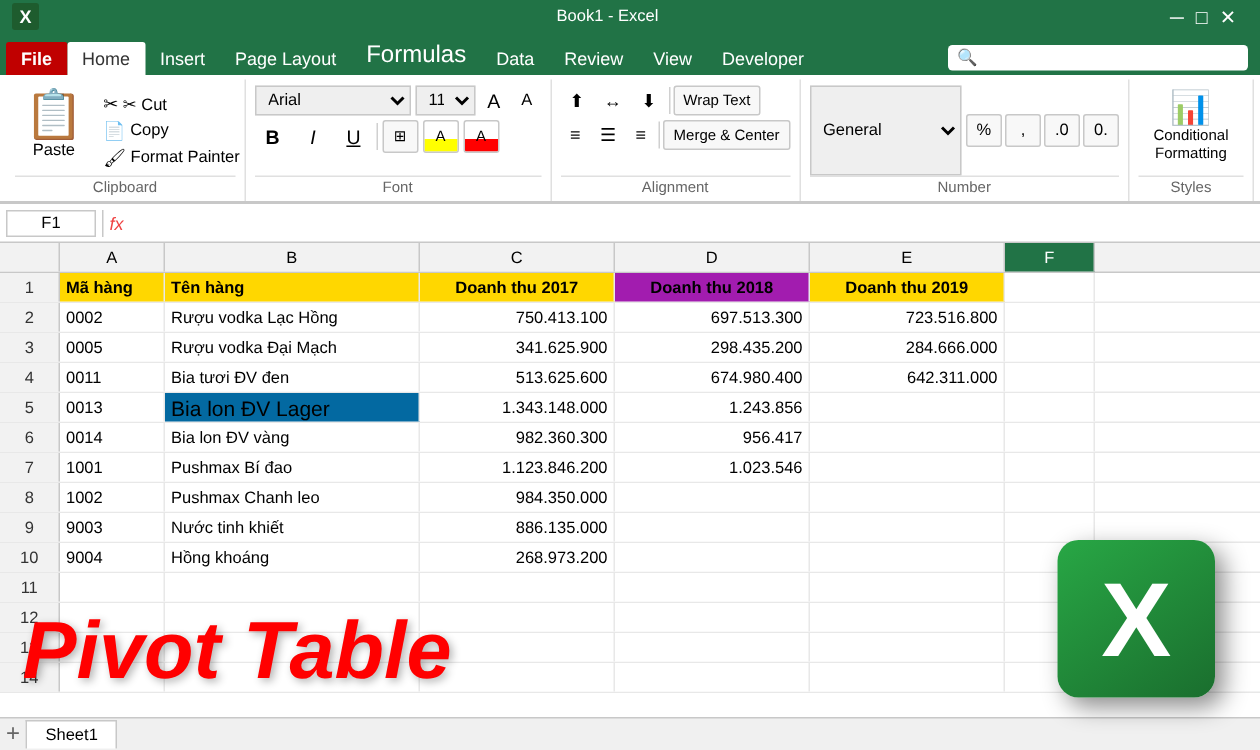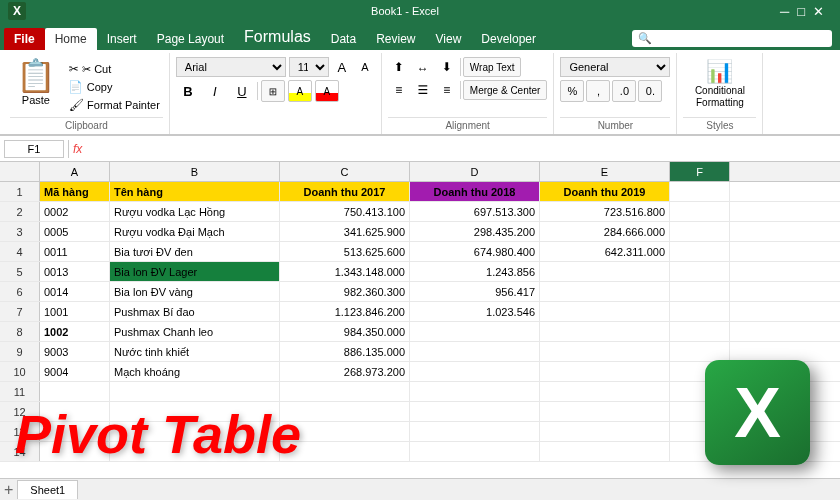--- a/index.html
+++ b/index.html
@@ -81,20 +81,21 @@
         <div style="display:flex; gap:3px; align-items:center;">
           <button style="width:24px; height:22px; border:1px solid transparent; background:none; cursor:pointer; font-size:13px; font-weight:bold; border-radius:2px;">B</button>
           <button style="width:24px; height:22px; border:1px solid transparent; background:none; cursor:pointer; font-size:13px; font-style:italic; border-radius:2px;">I</button>
           <button style="width:24px; height:22px; border:1px solid transparent; background:none; cursor:pointer; font-size:13px; text-decoration:underline; border-radius:2px;">U</button>
           <div style="width:1px; height:18px; background:#d0d0d0;"></div>
           <button style="width:24px; height:22px; border:1px solid #c8c8c8; background:#f8f8f8; cursor:pointer; font-size:10px; border-radius:2px;">⊞</button>
           <button style="width:24px; height:22px; border:1px solid #c8c8c8; background:linear-gradient(to bottom, #fff 60%, #ffff00 60%); cursor:pointer; font-size:10px; border-radius:2px;">A</button>
           <button style="width:24px; height:22px; border:1px solid #c8c8c8; background:linear-gradient(to bottom, #fff 60%, #ff0000 60%); cursor:pointer; font-size:10px; border-radius:2px;">A</button>
         </div>
       </div>
+      <div style="font-size:10px; color:#666; text-align:center; padding-bottom:3px; border-top:1px solid #e0e0e0; padding-top:2px;">Font</div>
     </div>
 
     <div style="display:flex; flex-direction:column; padding:0 6px; border-right:1px solid #e0e0e0; min-width:160px;">
       <div style="display:flex; flex-direction:column; gap:3px; flex:1; padding-top:4px;">
         <div style="display:flex; gap:2px; align-items:center;">
           <button style="width:22px; height:20px; border:1px solid transparent; background:none; cursor:pointer; font-size:12px; border-radius:2px;">⬆</button>
           <button style="width:22px; height:20px; border:1px solid transparent; background:none; cursor:pointer; font-size:12px; border-radius:2px;">↔</button>
           <button style="width:22px; height:20px; border:1px solid transparent; background:none; cursor:pointer; font-size:12px; border-radius:2px;">⬇</button>
           <div style="width:1px; height:18px; background:#d0d0d0;"></div>
           <button style="padding:2px 6px; height:20px; border:1px solid #c8c8c8; background:#f8f8f8; cursor:pointer; font-size:10px; border-radius:2px; white-space:nowrap;">Wrap Text</button>
@@ -104,21 +105,21 @@
           <button style="width:22px; height:20px; border:1px solid transparent; background:none; cursor:pointer; font-size:12px; border-radius:2px;">☰</button>
           <button style="width:22px; height:20px; border:1px solid transparent; background:none; cursor:pointer; font-size:12px; border-radius:2px;">≡</button>
           <div style="width:1px; height:18px; background:#d0d0d0;"></div>
           <button style="padding:2px 6px; height:20px; border:1px solid #c8c8c8; background:#f8f8f8; cursor:pointer; font-size:10px; border-radius:2px; white-space:nowrap;">Merge &amp; Center</button>
         </div>
       </div>
       <div style="font-size:10px; color:#666; text-align:center; padding-bottom:3px; border-top:1px solid #e0e0e0; padding-top:2px;">Alignment</div>
     </div>
 
     <div style="display:flex; flex-direction:column; padding:0 6px; border-right:1px solid #e0e0e0; min-width:120px;">
-      <div style="display:flex; flex-direction:column; gap:3px; flex:1; padding-top:4px;">
+      <div style="display:flex; flex-direction:row; gap:3px; flex:1; padding-top:4px;">
         <select style="border:1px solid #c8c8c8; padding:2px 4px; font-size:11px; width:110px; cursor:pointer;">
           <option>General</option>
         </select>
         <div style="display:flex; gap:2px; align-items:center;">
           <button style="width:24px; height:22px; border:1px solid #c8c8c8; background:#f8f8f8; cursor:pointer; font-size:11px; border-radius:2px;">%</button>
           <button style="width:24px; height:22px; border:1px solid #c8c8c8; background:#f8f8f8; cursor:pointer; font-size:11px; border-radius:2px;">,</button>
           <button style="width:24px; height:22px; border:1px solid #c8c8c8; background:#f8f8f8; cursor:pointer; font-size:11px; border-radius:2px;">.0</button>
           <button style="width:24px; height:22px; border:1px solid #c8c8c8; background:#f8f8f8; cursor:pointer; font-size:11px; border-radius:2px;">0.</button>
         </div>
       </div>
@@ -189,21 +190,21 @@
     <div style="width:70px; border-right:1px solid #e8e8e8; display:flex; align-items:center; padding:0 4px; font-size:11px; background:#fff; font-weight:normal; overflow:hidden; white-space:nowrap; flex-shrink:0;">0011</div>
     <div style="width:170px; border-right:1px solid #e8e8e8; display:flex; align-items:center; padding:0 4px; font-size:11px; background:#fff; font-weight:normal; overflow:hidden; white-space:nowrap; flex-shrink:0;">Bia tươi ĐV đen</div>
     <div style="width:130px; border-right:1px solid #e8e8e8; display:flex; align-items:center; justify-content:flex-end; padding:0 4px; font-size:11px; background:#fff; font-weight:normal; overflow:hidden; white-space:nowrap; flex-shrink:0;">513.625.600</div>
     <div style="width:130px; border-right:1px solid #e8e8e8; display:flex; align-items:center; justify-content:flex-end; padding:0 4px; font-size:11px; background:#fff; font-weight:normal; overflow:hidden; white-space:nowrap; flex-shrink:0;">674.980.400</div>
     <div style="width:130px; border-right:1px solid #e8e8e8; display:flex; align-items:center; justify-content:flex-end; padding:0 4px; font-size:11px; background:#fff; font-weight:normal; overflow:hidden; white-space:nowrap; flex-shrink:0;">642.311.000</div>
     <div style="width:60px; border-right:1px solid #e8e8e8; display:flex; align-items:center; padding:0 4px; font-size:11px; background:#fff; flex-shrink:0;"></div>
   </div>
         <div style="display: flex; height: 20px; border-bottom: 1px solid rgb(232, 232, 232); flex-shrink: 0;">
     <div style="width:40px; flex-shrink:0; display:flex; align-items:center; justify-content:center; font-size:11px; color:#333; background:#f2f2f2; border-right:1px solid #c8c8c8;">5</div>
     <div style="width:70px; border-right:1px solid #e8e8e8; display:flex; align-items:center; padding:0 4px; font-size:11px; background:#fff; font-weight:normal; overflow:hidden; white-space:nowrap; flex-shrink:0;">0013</div>
-    <div style="width:170px; border-right:1px solid #e8e8e8; display:flex; align-items:center; padding:0 4px; font-size:11px; background:#15803d; font-weight:normal; overflow:hidden; white-space:nowrap; flex-shrink:0;">Bia lon ĐV Lager</div>
+    <div style="width:170px; border-right:1px solid #e8e8e8; display:flex; align-items:center; padding:0 4px; font-size:14px; background:#0369a1; font-weight:normal; overflow:hidden; white-space:nowrap; flex-shrink:0;">Bia lon ĐV Lager</div>
     <div style="width:130px; border-right:1px solid #e8e8e8; display:flex; align-items:center; justify-content:flex-end; padding:0 4px; font-size:11px; background:#fff; font-weight:normal; overflow:hidden; white-space:nowrap; flex-shrink:0;">1.343.148.000</div>
     <div style="width:130px; border-right:1px solid #e8e8e8; display:flex; align-items:center; justify-content:flex-end; padding:0 4px; font-size:11px; background:#fff; font-weight:normal; overflow:hidden; white-space:nowrap; flex-shrink:0;">1.243.856</div>
     <div style="width:130px; border-right:1px solid #e8e8e8; display:flex; align-items:center; justify-content:flex-end; padding:0 4px; font-size:11px; background:#fff; font-weight:normal; overflow:hidden; white-space:nowrap; flex-shrink:0;"></div>
     <div style="width:60px; border-right:1px solid #e8e8e8; display:flex; align-items:center; padding:0 4px; font-size:11px; background:#fff; flex-shrink:0;"></div>
   </div>
         <div style="display: flex; height: 20px; border-bottom: 1px solid rgb(232, 232, 232); flex-shrink: 0;">
     <div style="width:40px; flex-shrink:0; display:flex; align-items:center; justify-content:center; font-size:11px; color:#333; background:#f2f2f2; border-right:1px solid #c8c8c8;">6</div>
     <div style="width:70px; border-right:1px solid #e8e8e8; display:flex; align-items:center; padding:0 4px; font-size:11px; background:#fff; font-weight:normal; overflow:hidden; white-space:nowrap; flex-shrink:0;">0014</div>
     <div style="width:170px; border-right:1px solid #e8e8e8; display:flex; align-items:center; padding:0 4px; font-size:11px; background:#fff; font-weight:normal; overflow:hidden; white-space:nowrap; flex-shrink:0;">Bia lon ĐV vàng</div>
     <div style="width:130px; border-right:1px solid #e8e8e8; display:flex; align-items:center; justify-content:flex-end; padding:0 4px; font-size:11px; background:#fff; font-weight:normal; overflow:hidden; white-space:nowrap; flex-shrink:0;">982.360.300</div>
@@ -215,40 +216,40 @@
     <div style="width:40px; flex-shrink:0; display:flex; align-items:center; justify-content:center; font-size:11px; color:#333; background:#f2f2f2; border-right:1px solid #c8c8c8;">7</div>
     <div style="width:70px; border-right:1px solid #e8e8e8; display:flex; align-items:center; padding:0 4px; font-size:11px; background:#fff; font-weight:normal; overflow:hidden; white-space:nowrap; flex-shrink:0;">1001</div>
     <div style="width:170px; border-right:1px solid #e8e8e8; display:flex; align-items:center; padding:0 4px; font-size:11px; background:#fff; font-weight:normal; overflow:hidden; white-space:nowrap; flex-shrink:0;">Pushmax Bí đao</div>
     <div style="width:130px; border-right:1px solid #e8e8e8; display:flex; align-items:center; justify-content:flex-end; padding:0 4px; font-size:11px; background:#fff; font-weight:normal; overflow:hidden; white-space:nowrap; flex-shrink:0;">1.123.846.200</div>
     <div style="width:130px; border-right:1px solid #e8e8e8; display:flex; align-items:center; justify-content:flex-end; padding:0 4px; font-size:11px; background:#fff; font-weight:normal; overflow:hidden; white-space:nowrap; flex-shrink:0;">1.023.546</div>
     <div style="width:130px; border-right:1px solid #e8e8e8; display:flex; align-items:center; justify-content:flex-end; padding:0 4px; font-size:11px; background:#fff; font-weight:normal; overflow:hidden; white-space:nowrap; flex-shrink:0;"></div>
     <div style="width:60px; border-right:1px solid #e8e8e8; display:flex; align-items:center; padding:0 4px; font-size:11px; background:#fff; flex-shrink:0;"></div>
   </div>
         <div style="display: flex; height: 20px; border-bottom: 1px solid rgb(232, 232, 232); flex-shrink: 0;">
     <div style="width:40px; flex-shrink:0; display:flex; align-items:center; justify-content:center; font-size:11px; color:#333; background:#f2f2f2; border-right:1px solid #c8c8c8;">8</div>
-    <div style="width:70px; border-right:1px solid #e8e8e8; display:flex; align-items:center; padding:0 4px; font-size:11px; background:#fff; font-weight:bold; overflow:hidden; white-space:nowrap; flex-shrink:0;">1002</div>
+    <div style="width:70px; border-right:1px solid #e8e8e8; display:flex; align-items:center; padding:0 4px; font-size:11px; background:#fff; font-weight:normal; overflow:hidden; white-space:nowrap; flex-shrink:0;">1002</div>
     <div style="width:170px; border-right:1px solid #e8e8e8; display:flex; align-items:center; padding:0 4px; font-size:11px; background:#fff; font-weight:normal; overflow:hidden; white-space:nowrap; flex-shrink:0;">Pushmax Chanh leo</div>
     <div style="width:130px; border-right:1px solid #e8e8e8; display:flex; align-items:center; justify-content:flex-end; padding:0 4px; font-size:11px; background:#fff; font-weight:normal; overflow:hidden; white-space:nowrap; flex-shrink:0;">984.350.000</div>
     <div style="width:130px; border-right:1px solid #e8e8e8; display:flex; align-items:center; justify-content:flex-end; padding:0 4px; font-size:11px; background:#fff; font-weight:normal; overflow:hidden; white-space:nowrap; flex-shrink:0;"></div>
     <div style="width:130px; border-right:1px solid #e8e8e8; display:flex; align-items:center; justify-content:flex-end; padding:0 4px; font-size:11px; background:#fff; font-weight:normal; overflow:hidden; white-space:nowrap; flex-shrink:0;"></div>
     <div style="width:60px; border-right:1px solid #e8e8e8; display:flex; align-items:center; padding:0 4px; font-size:11px; background:#fff; flex-shrink:0;"></div>
   </div>
         <div style="display: flex; height: 20px; border-bottom: 1px solid rgb(232, 232, 232); flex-shrink: 0;">
     <div style="width:40px; flex-shrink:0; display:flex; align-items:center; justify-content:center; font-size:11px; color:#333; background:#f2f2f2; border-right:1px solid #c8c8c8;">9</div>
     <div style="width:70px; border-right:1px solid #e8e8e8; display:flex; align-items:center; padding:0 4px; font-size:11px; background:#fff; font-weight:normal; overflow:hidden; white-space:nowrap; flex-shrink:0;">9003</div>
     <div style="width:170px; border-right:1px solid #e8e8e8; display:flex; align-items:center; padding:0 4px; font-size:11px; background:#fff; font-weight:normal; overflow:hidden; white-space:nowrap; flex-shrink:0;">Nước tinh khiết</div>
     <div style="width:130px; border-right:1px solid #e8e8e8; display:flex; align-items:center; justify-content:flex-end; padding:0 4px; font-size:11px; background:#fff; font-weight:normal; overflow:hidden; white-space:nowrap; flex-shrink:0;">886.135.000</div>
     <div style="width:130px; border-right:1px solid #e8e8e8; display:flex; align-items:center; justify-content:flex-end; padding:0 4px; font-size:11px; background:#fff; font-weight:normal; overflow:hidden; white-space:nowrap; flex-shrink:0;"></div>
     <div style="width:130px; border-right:1px solid #e8e8e8; display:flex; align-items:center; justify-content:flex-end; padding:0 4px; font-size:11px; background:#fff; font-weight:normal; overflow:hidden; white-space:nowrap; flex-shrink:0;"></div>
     <div style="width:60px; border-right:1px solid #e8e8e8; display:flex; align-items:center; padding:0 4px; font-size:11px; background:#fff; flex-shrink:0;"></div>
   </div>
         <div style="display: flex; height: 20px; border-bottom: 1px solid rgb(232, 232, 232); flex-shrink: 0;">
     <div style="width:40px; flex-shrink:0; display:flex; align-items:center; justify-content:center; font-size:11px; color:#333; background:#f2f2f2; border-right:1px solid #c8c8c8;">10</div>
     <div style="width:70px; border-right:1px solid #e8e8e8; display:flex; align-items:center; padding:0 4px; font-size:11px; background:#fff; font-weight:normal; overflow:hidden; white-space:nowrap; flex-shrink:0;">9004</div>
-    <div style="width:170px; border-right:1px solid #e8e8e8; display:flex; align-items:center; padding:0 4px; font-size:11px; background:#fff; font-weight:normal; overflow:hidden; white-space:nowrap; flex-shrink:0;">Mạch khoáng</div>
+    <div style="width:170px; border-right:1px solid #e8e8e8; display:flex; align-items:center; padding:0 4px; font-size:11px; background:#fff; font-weight:normal; overflow:hidden; white-space:nowrap; flex-shrink:0;">Hồng khoáng</div>
     <div style="width:130px; border-right:1px solid #e8e8e8; display:flex; align-items:center; justify-content:flex-end; padding:0 4px; font-size:11px; background:#fff; font-weight:normal; overflow:hidden; white-space:nowrap; flex-shrink:0;">268.973.200</div>
     <div style="width:130px; border-right:1px solid #e8e8e8; display:flex; align-items:center; justify-content:flex-end; padding:0 4px; font-size:11px; background:#fff; font-weight:normal; overflow:hidden; white-space:nowrap; flex-shrink:0;"></div>
     <div style="width:130px; border-right:1px solid #e8e8e8; display:flex; align-items:center; justify-content:flex-end; padding:0 4px; font-size:11px; background:#fff; font-weight:normal; overflow:hidden; white-space:nowrap; flex-shrink:0;"></div>
     <div style="width:60px; border-right:1px solid #e8e8e8; display:flex; align-items:center; padding:0 4px; font-size:11px; background:#fff; flex-shrink:0;"></div>
   </div>
         <div style="display: flex; height: 20px; border-bottom: 1px solid rgb(232, 232, 232); flex-shrink: 0;">
     <div style="width:40px; flex-shrink:0; display:flex; align-items:center; justify-content:center; font-size:11px; color:#333; background:#f2f2f2; border-right:1px solid #c8c8c8;">11</div>
     <div style="width:70px; border-right:1px solid #e8e8e8; display:flex; align-items:center; padding:0 4px; font-size:11px; background:#fff; font-weight:normal; overflow:hidden; white-space:nowrap; flex-shrink:0;"></div>
     <div style="width:170px; border-right:1px solid #e8e8e8; display:flex; align-items:center; padding:0 4px; font-size:11px; background:#fff; font-weight:normal; overflow:hidden; white-space:nowrap; flex-shrink:0;"></div>
     <div style="width:130px; border-right:1px solid #e8e8e8; display:flex; align-items:center; justify-content:flex-end; padding:0 4px; font-size:11px; background:#fff; font-weight:normal; overflow:hidden; white-space:nowrap; flex-shrink:0;"></div>

